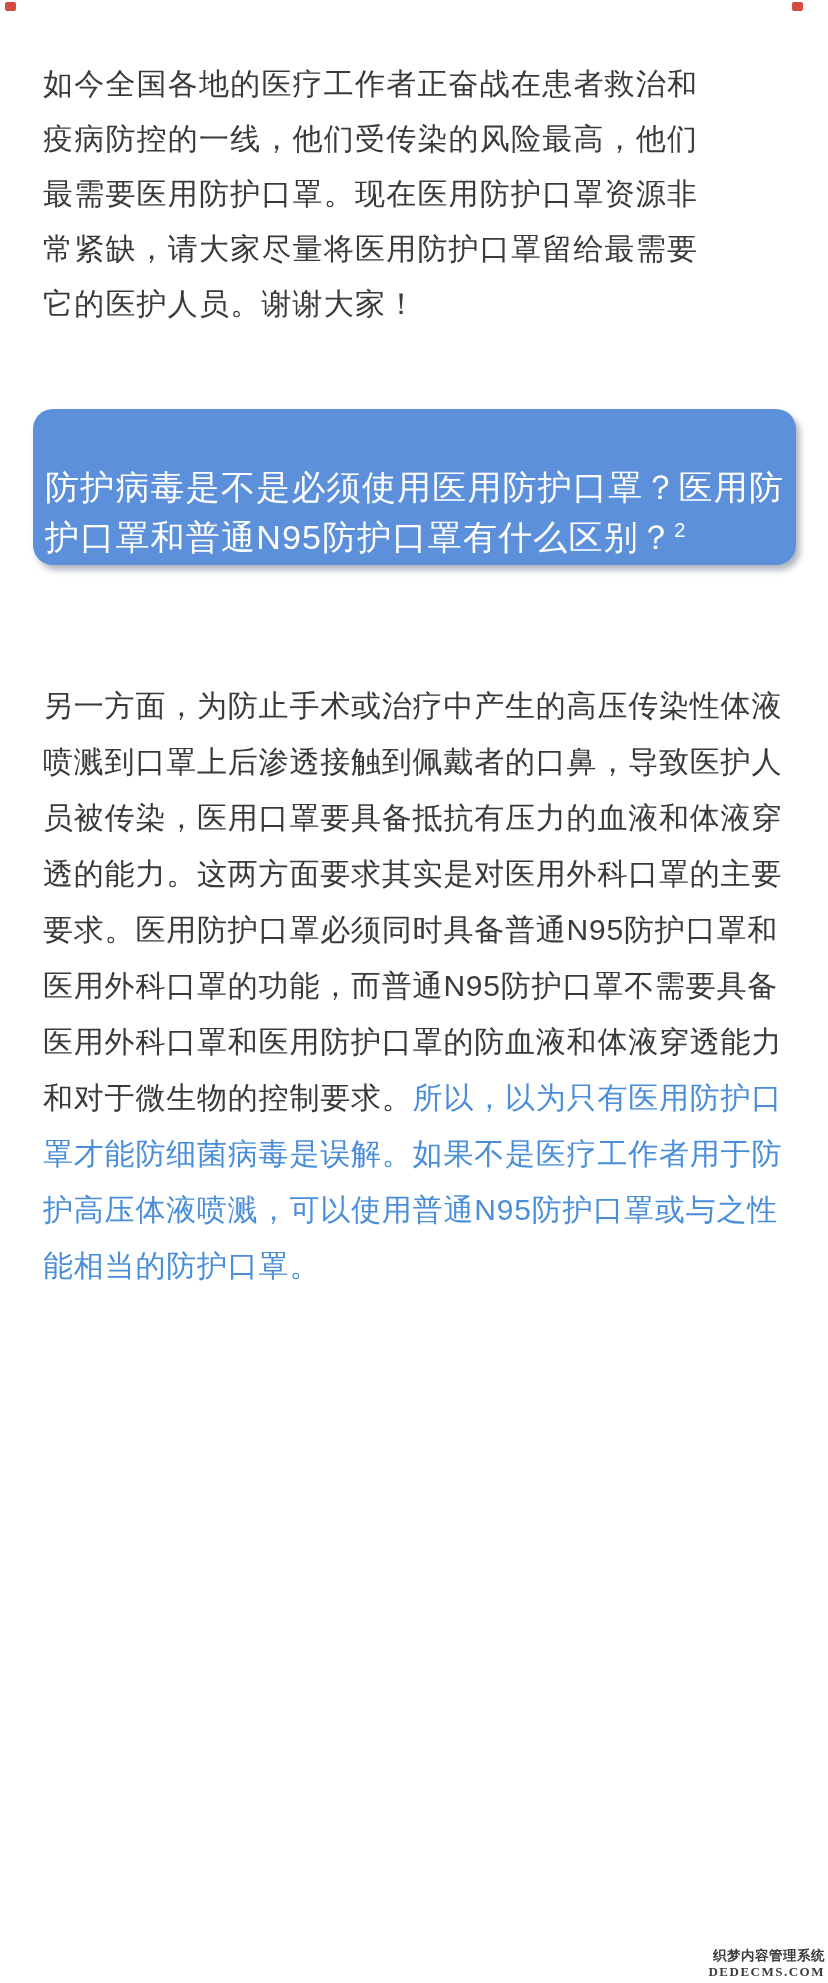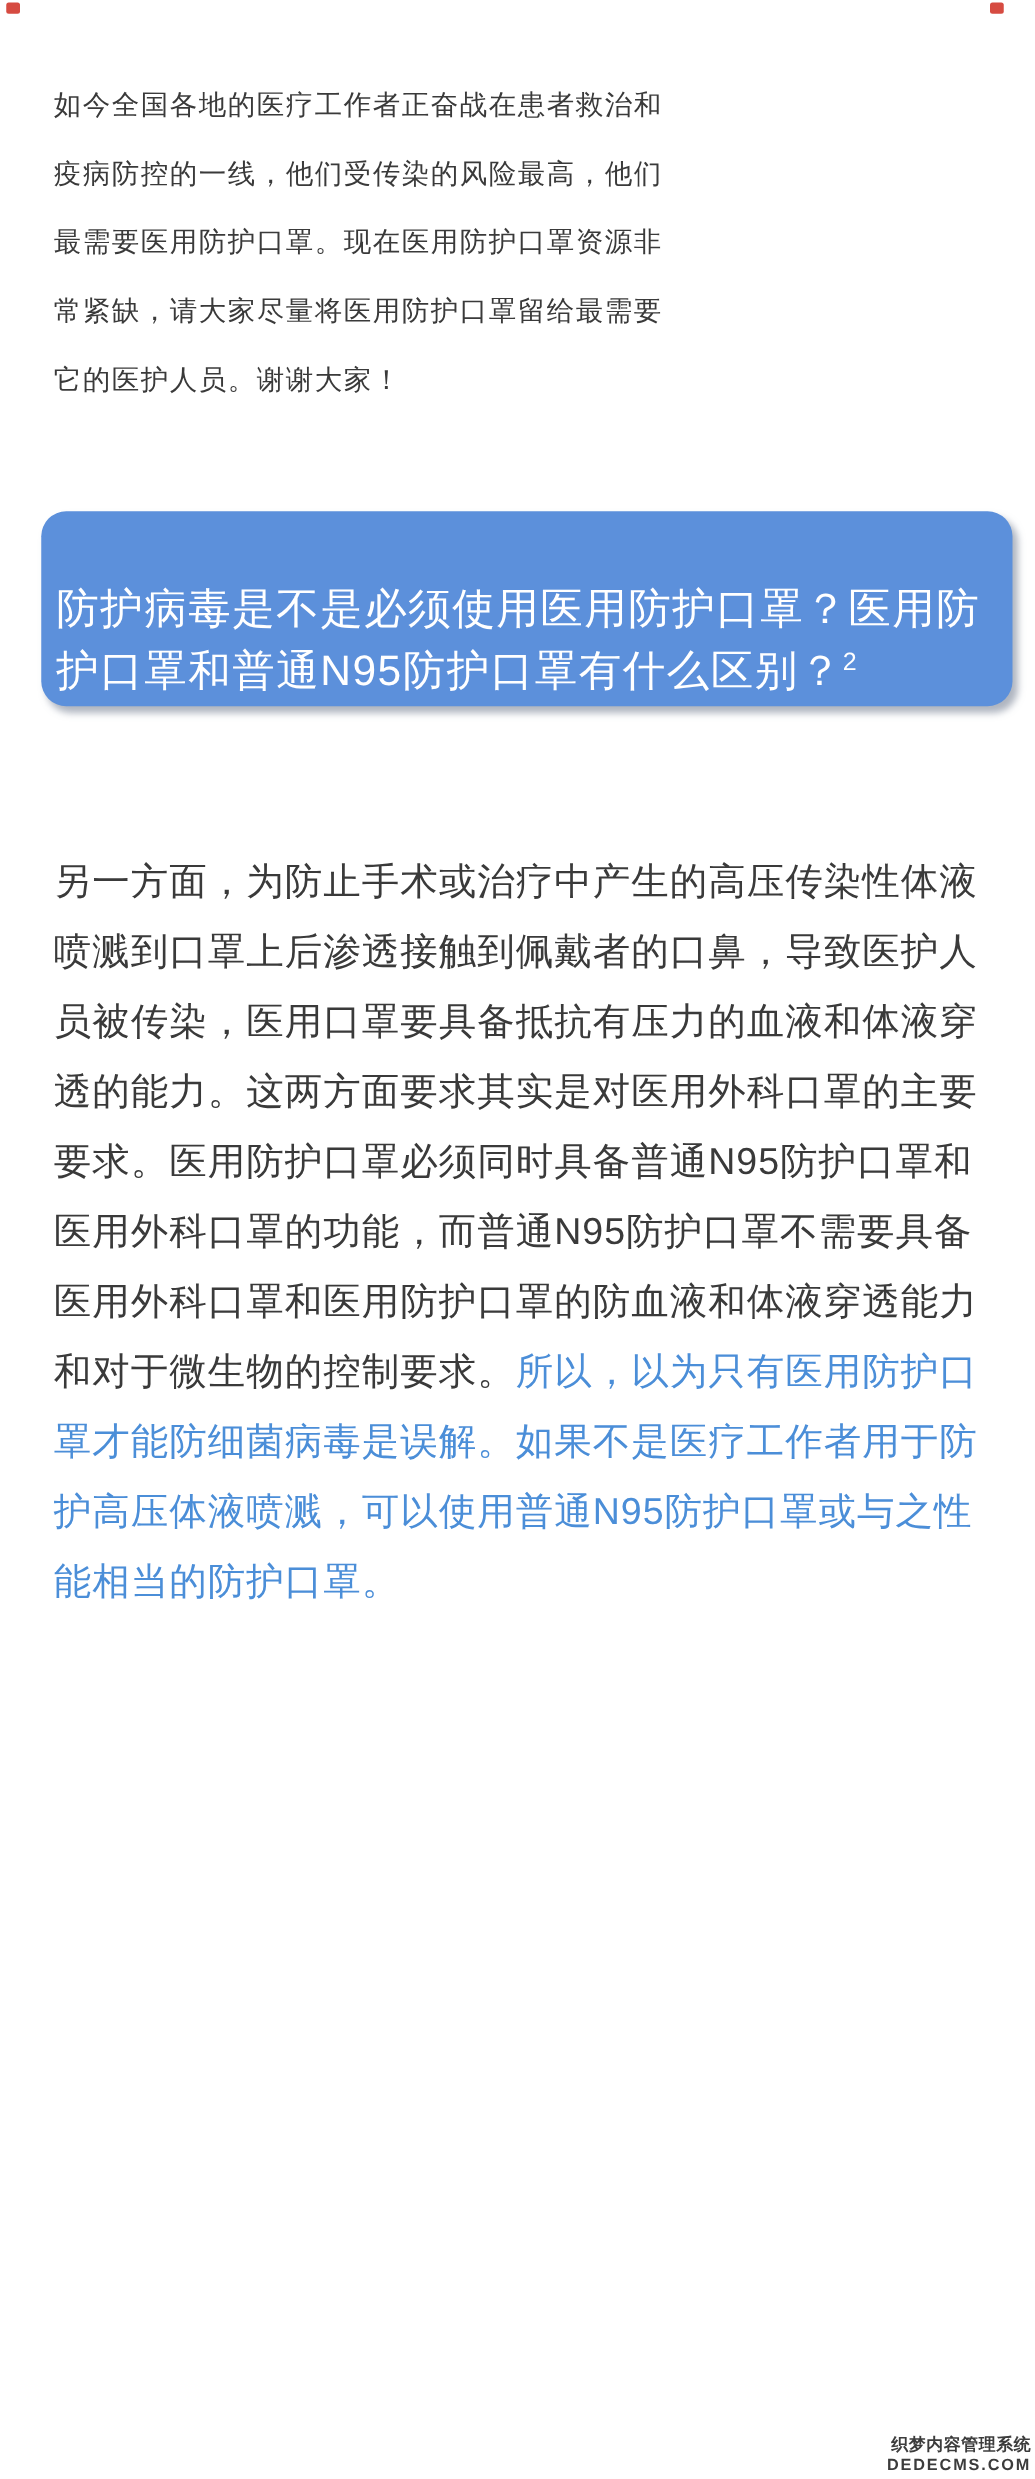--- a/index.html
+++ b/index.html
@@ -47,35 +47,35 @@
   .para{
     white-space:pre-line;
     color:var(--body-text);
     margin-left:43px;
     margin-right:44px;
     width:741px;
     font-weight:400;
   }
   .para.big{
     margin-top:56px;
-    font-size:22px;
+    font-size:30px;
     line-height:55px;
     letter-spacing:1.2px;
   }
   .para.small{
     font-size:30px;
     line-height:56px;
     letter-spacing:0.8px;
   }
   .para.p2{margin-top:78px;}
   .para.p3{margin-top:57px;}
   .question-box{
     margin:78px 0 0 33px;
     width:741px;
-    padding:3px 24px 3px 12px;
+    padding:3px 10px 3px 12px;
     background:var(--box-bg);
     border-radius:20px;
     box-shadow:4px 5px 6px rgba(110,120,140,0.55);
     color:#ffffff;
     font-size:34px;
     line-height:50px;
     letter-spacing:1.2px;
     white-space:pre-line;
   }
   .question-box sup{
@@ -98,21 +98,21 @@
   }
   .watermark .wm1{
     font-size:13.5px;
     line-height:16px;
     letter-spacing:0.5px;
   }
   .watermark .wm2{
     font-size:13px;
     line-height:15px;
     letter-spacing:1.5px;
-    font-family:Liberation Sans, sans-serif;
+    font-family:Liberation Serif, serif;
   }
 </style>
 </head>
 <body>
 
 <div class="page">
 
   <div class="corner-mark left"></div>
   <div class="corner-mark right"></div>
 

